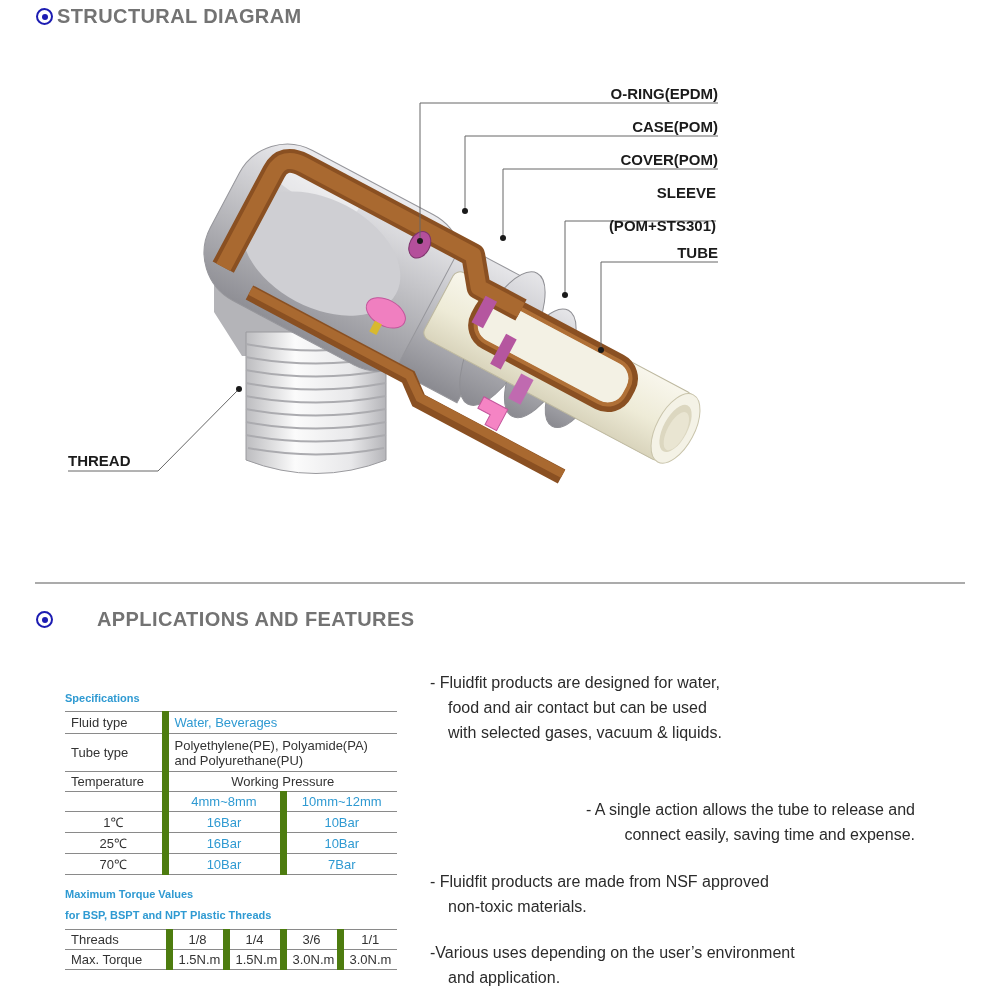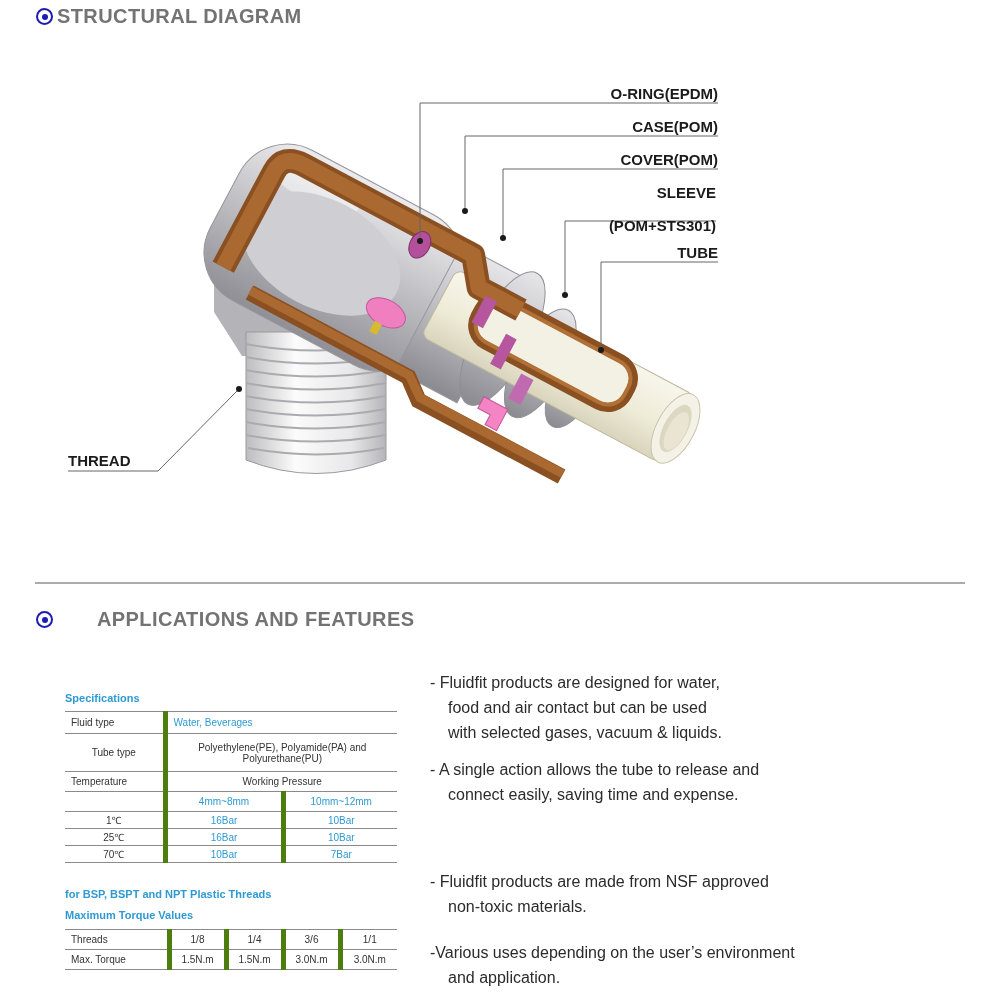--- a/index.html
+++ b/index.html
@@ -15,24 +15,24 @@
   
   .dlabel{position:absolute;width:300px;text-align:right;font-size:15px;font-weight:600;
     color:#1b1b1b;line-height:17px;white-space:nowrap;}
   .dlabel.left{width:auto;text-align:left;}
 
   
   .divider{position:absolute;left:35px;top:582px;width:930px;height:2px;background:#ababab;}
 
   
   .tbl-title{position:absolute;color:#2f9ad2;font-size:11px;font-weight:bold;line-height:21px;white-space:nowrap;}
-  table.spec{position:absolute;border-collapse:collapse;font-size:10px;color:#333;table-layout:fixed;}
+  table.spec{position:absolute;border-collapse:collapse;font-size:13px;color:#333;table-layout:fixed;}
   table.spec td{border-top:1px solid #8a8a8a;border-bottom:1px solid #8a8a8a;
     padding:1px 6px;vertical-align:middle;background:#fff;}
-  td.vl{border-left:5px solid #4d7c0f;margin-left:33px;}
+  td.vl{border-left:7px solid #4d7c0f;margin-left:33px;}
   td.ctr{text-align:center;}
   .blue{color:#2f9ad2;}
   td.lbl{padding-left:8px;}
 
   
   .feature{position:absolute;left:430px;width:485px;font-size:16px;color:#2b2b2b;line-height:25px;}
   .feature .cont{padding-left:18px;}
 
   .leaderline{stroke:#666;stroke-width:1;fill:none;}
   .leaderdot{fill:#1a1a1a;}
@@ -163,21 +163,21 @@
     <colgroup>
         <col style="width:100px">
         <col style="width:118px">
         <col style="width:114px">
       </colgroup>
     <tbody>
         <tr style="height:22px;">
       <td class="lbl">Fluid type</td>
       <td class="vl blue" colspan="2">Water, Beverages</td>
     </tr>
-    <tr style="height:38px;text-align:center;">
+    <tr style="height:38px;">
       <td class="lbl">Tube type</td>
       <td class="vl" colspan="2">Polyethylene(PE), Polyamide(PA) and Polyurethane(PU)</td>
     </tr>
     <tr style="height:20px;">
       <td class="lbl">Temperature</td>
       <td class="vl ctr" colspan="2">Working Pressure</td>
     </tr>
     <tr style="height:20px;">
       <td></td>
       <td class="vl ctr blue">4mm~8mm</td>
@@ -195,22 +195,22 @@
     </tr>
     <tr style="height:17px;">
       <td class="ctr">70℃</td>
       <td class="vl ctr blue">10Bar</td>
       <td class="vl ctr blue">7Bar</td>
     </tr>
   </tbody>
     </table>
 
   <div class="tbl-title" style="left:65px;top:884px;">
+    <div>Maximum Torque Values</div>
     <div>for BSP, BSPT and NPT Plastic Threads</div>
-    <div>Maximum Torque Values</div>
   </div>
 
   <table class="spec" style="left:65px;top:929px;width:332px;">
     <colgroup>
         <col style="width:104px">
         <col style="width:57px">
         <col style="width:57px">
         <col style="width:57px">
         <col style="width:57px">
       </colgroup>
@@ -230,21 +230,21 @@
       <td class="vl ctr">3.0N.m</td>
     </tr>
   </tbody>
     </table>
 
   <div class="feature" style="top:670px;">
     <div>- Fluidfit products are designed for water,</div>
     <div class="cont">food and air contact but can be used</div>
     <div class="cont">with selected gases, vacuum &amp; liquids.</div>
   </div>
-  <div class="feature" style="top:757px;">
+  <div class="feature" style="top:797px;text-align:right;">
     <div>- A single action allows the tube to release and</div>
     <div class="cont">connect easily, saving time and expense.</div>
   </div>
   <div class="feature" style="top:869px;">
     <div>- Fluidfit products are made from NSF approved</div>
     <div class="cont">non-toxic materials.</div>
   </div>
   <div class="feature" style="top:940px;">
     <div>-Various uses depending on the user’s environment</div>
     <div class="cont">and application.</div>

